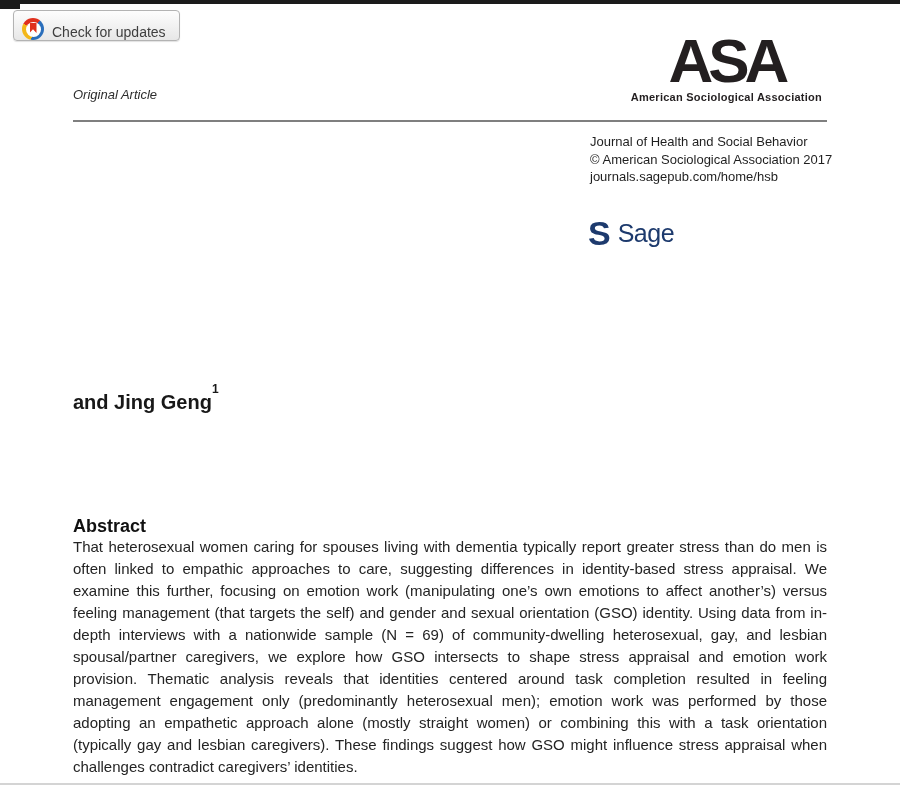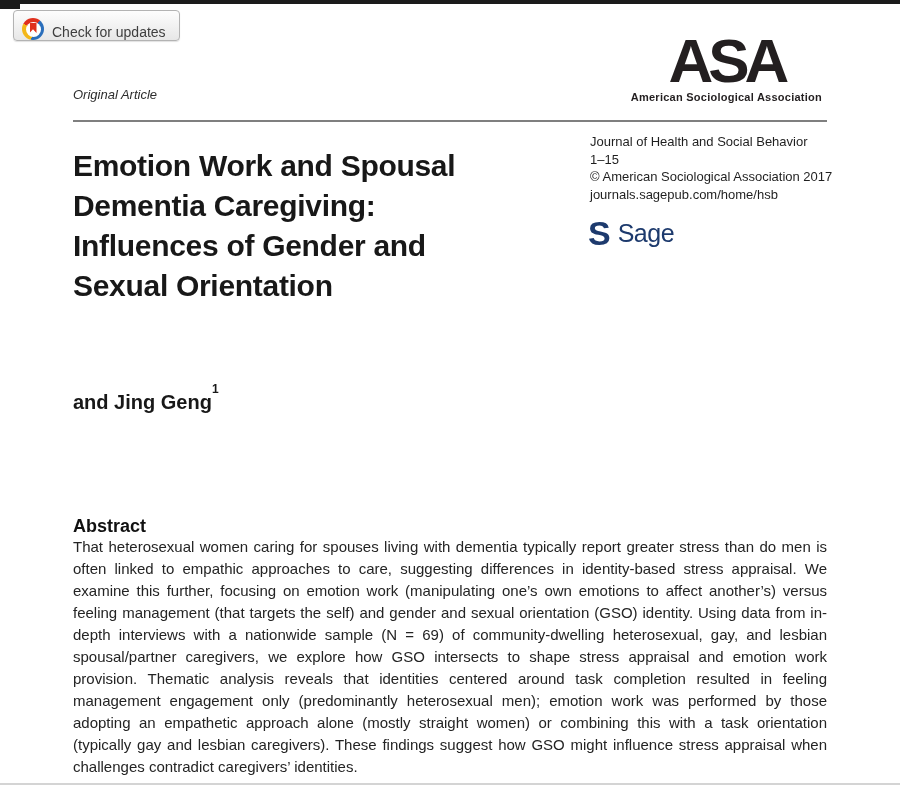--- a/index.html
+++ b/index.html
@@ -68,30 +68,23 @@
   </button>
 
   <div class="asa">
     <div class="asa-acronym">ASA</div>
     <div class="asa-name">American Sociological Association</div>
   </div>
 
   <div class="article-type">Original Article</div>
   <div class="rule"></div>
 
-  <h1 class="title">
-    <span class="title-line">Emotion Work and Spousal</span>
-    <span class="title-line">Dementia Caregiving:</span>
-    <span class="title-line">Influences of Gender and</span>
-    <span class="title-line">Sexual Orientation</span>
-  </h1>
 
   <div class="meta">
     <div>Journal of Health and Social Behavior</div>
-    <div>1–15</div>
     <div>© American Sociological Association 2017</div>
     <div class="meta-url">journals.sagepub.com/home/hsb</div>
   </div>
 
   <div class="sage">
     <span class="sage-s">S</span>
     <span class="sage-word">Sage</span>
   </div>
 
   <div class="authors">

